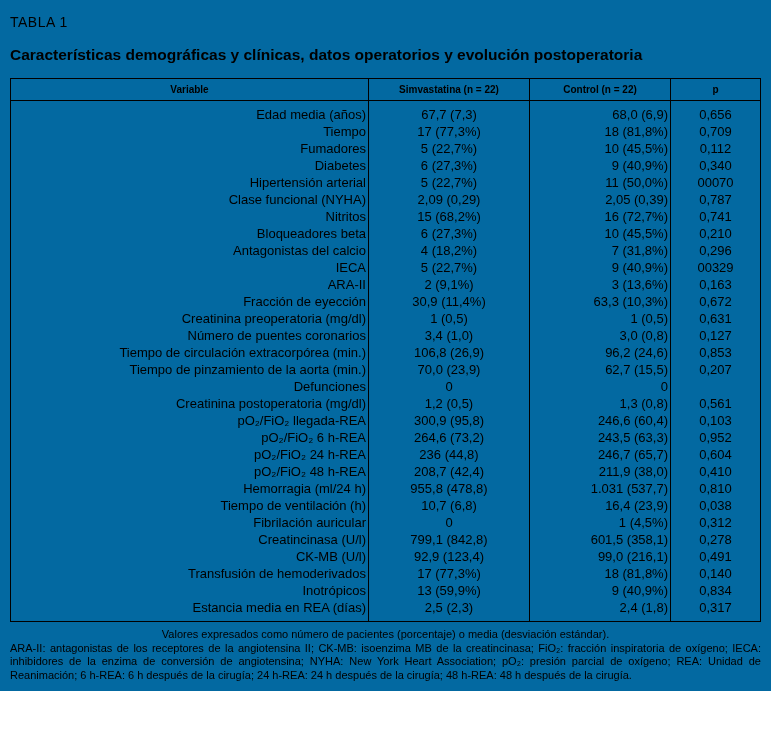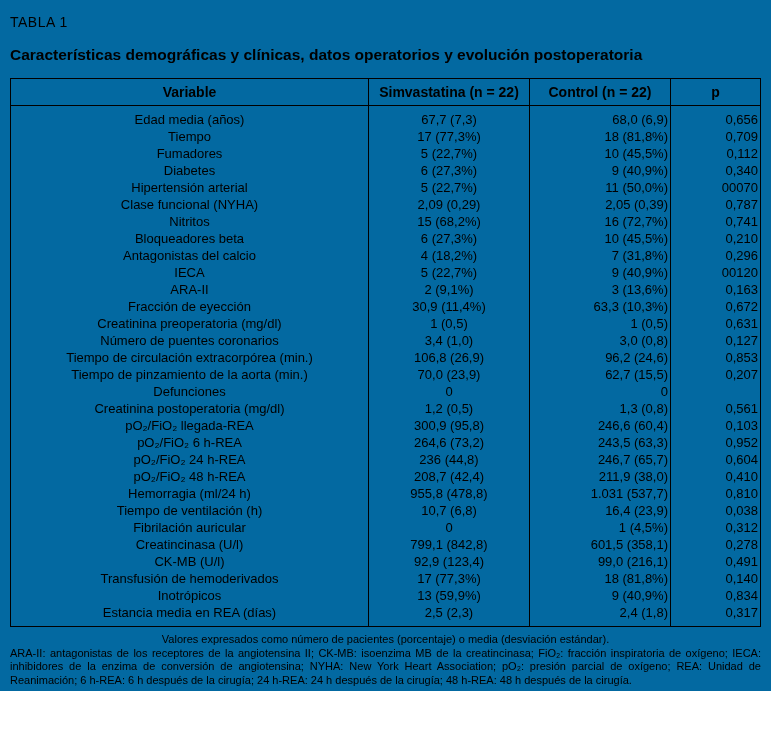--- a/index.html
+++ b/index.html
@@ -28,41 +28,41 @@
   table.data-table {
     border-collapse: collapse;
     width: 751px;
     table-layout: fixed;
   }
   table.data-table, table.data-table tbody {
     border: 1px solid #000;
   }
   table.data-table th {
     border: 1px solid #000;
-    font-size: 14px;
+    font-size: 10px;
     font-weight: bold;
     text-align: center;
     padding: 5px 2px;
     vertical-align: middle;
   }
   table.data-table td {
     border-left: 1px solid #000;
     border-right: 1px solid #000;
     font-size: 13px;
     line-height: 17px;
     padding: 0 2px;
     white-space: nowrap;
     overflow: hidden;
   }
   table.data-table tbody tr:first-child td { padding-top: 5px; }
   table.data-table tbody tr:last-child td { padding-bottom: 5px; }
-  td.col0 { text-align: center;  padding-left: 8px; margin-top: 23px; }
+  td.col0 { text-align: right;  padding-left: 8px; margin-top: 23px; }
   td.col1 { text-align: center; padding-right: 26px; }
   td.col2 { text-align: right; padding-right: 30px; }
-  td.col3 { text-align: right; padding-right: 14px; }
+  td.col3 { text-align: center; padding-right: 14px; }
   col.c0 { width: 358px; }
   col.c1 { width: 161px; }
   col.c2 { width: 141px; }
   col.c3 { width: 90px; }
   .footnotes {
     margin-top: 6px;
     font-size: 11px;
     line-height: 13.5px;
   }
   .footnotes p { margin: 0; text-align: center; }
@@ -144,21 +144,21 @@
         <tr>
           <td class="col0">Antagonistas del calcio</td>
           <td class="col1">4 (18,2%)</td>
           <td class="col2">7 (31,8%)</td>
           <td class="col3">0,296</td>
         </tr>
         <tr>
           <td class="col0">IECA</td>
           <td class="col1">5 (22,7%)</td>
           <td class="col2">9 (40,9%)</td>
-          <td class="col3">00120</td>
+          <td class="col3">00329</td>
         </tr>
         <tr>
           <td class="col0">ARA-II</td>
           <td class="col1">2 (9,1%)</td>
           <td class="col2">3 (13,6%)</td>
           <td class="col3">0,163</td>
         </tr>
         <tr>
           <td class="col0">Fracción de eyección</td>
           <td class="col1">30,9 (11,4%)</td>

